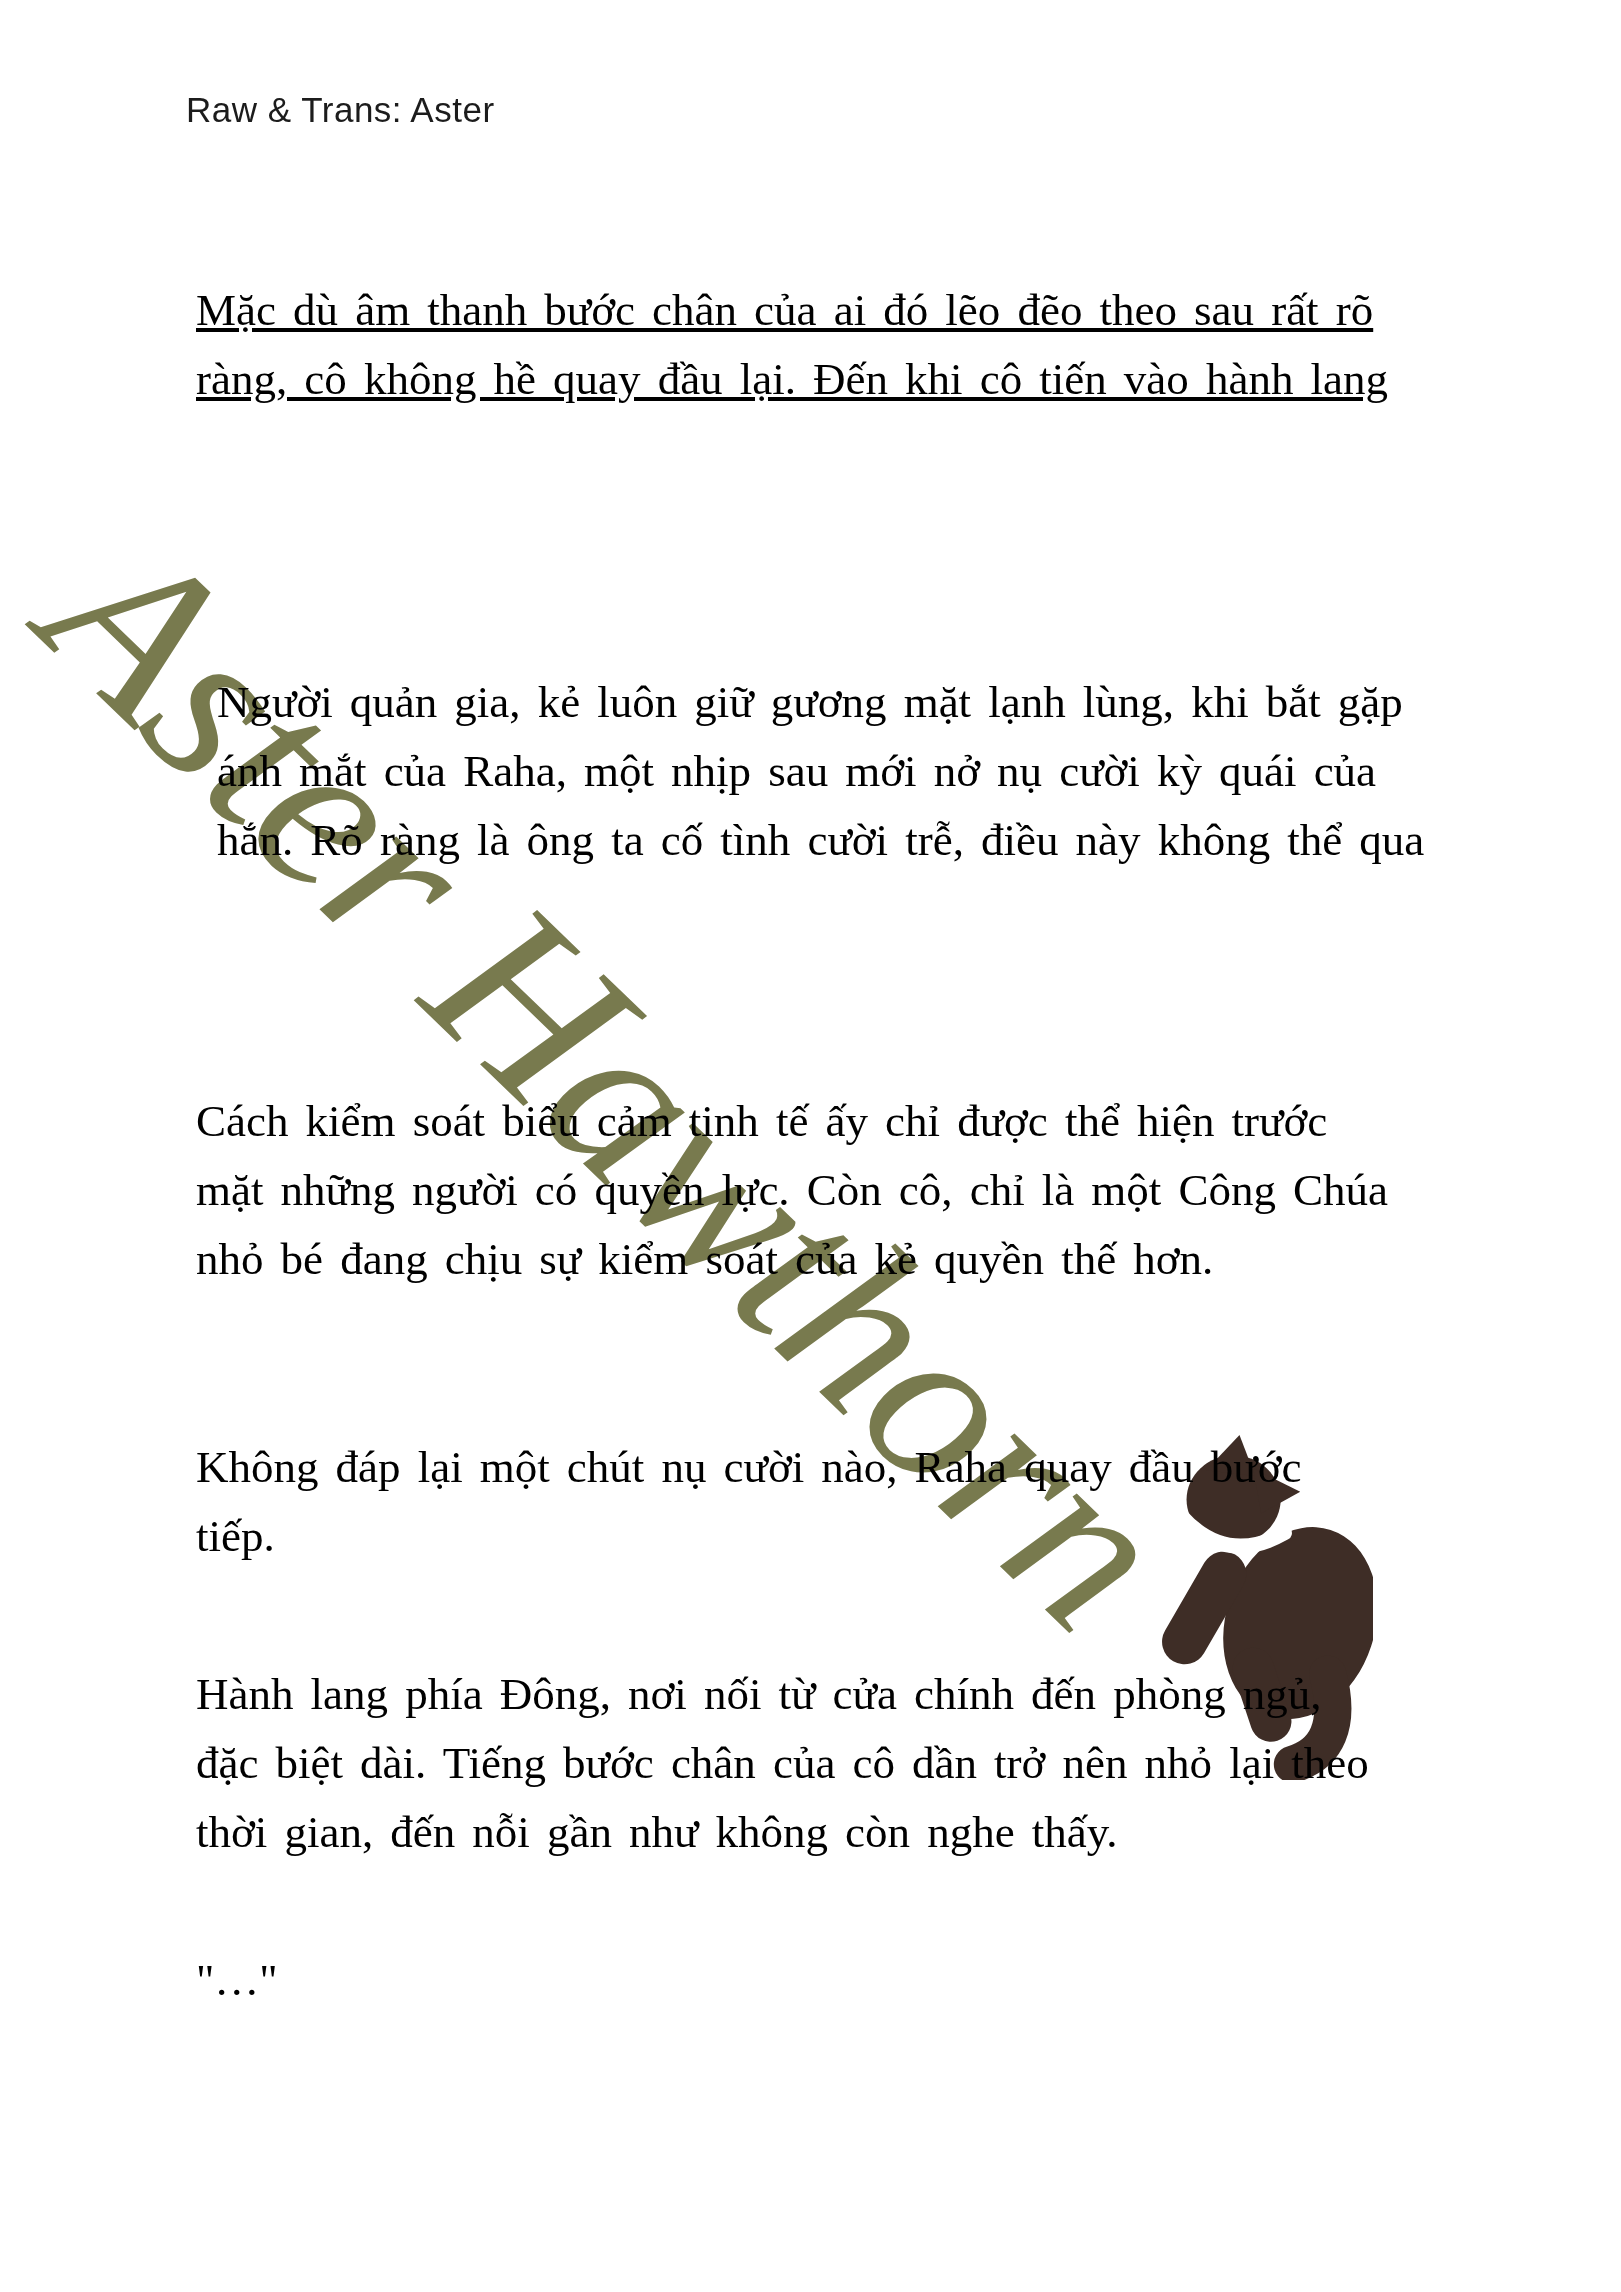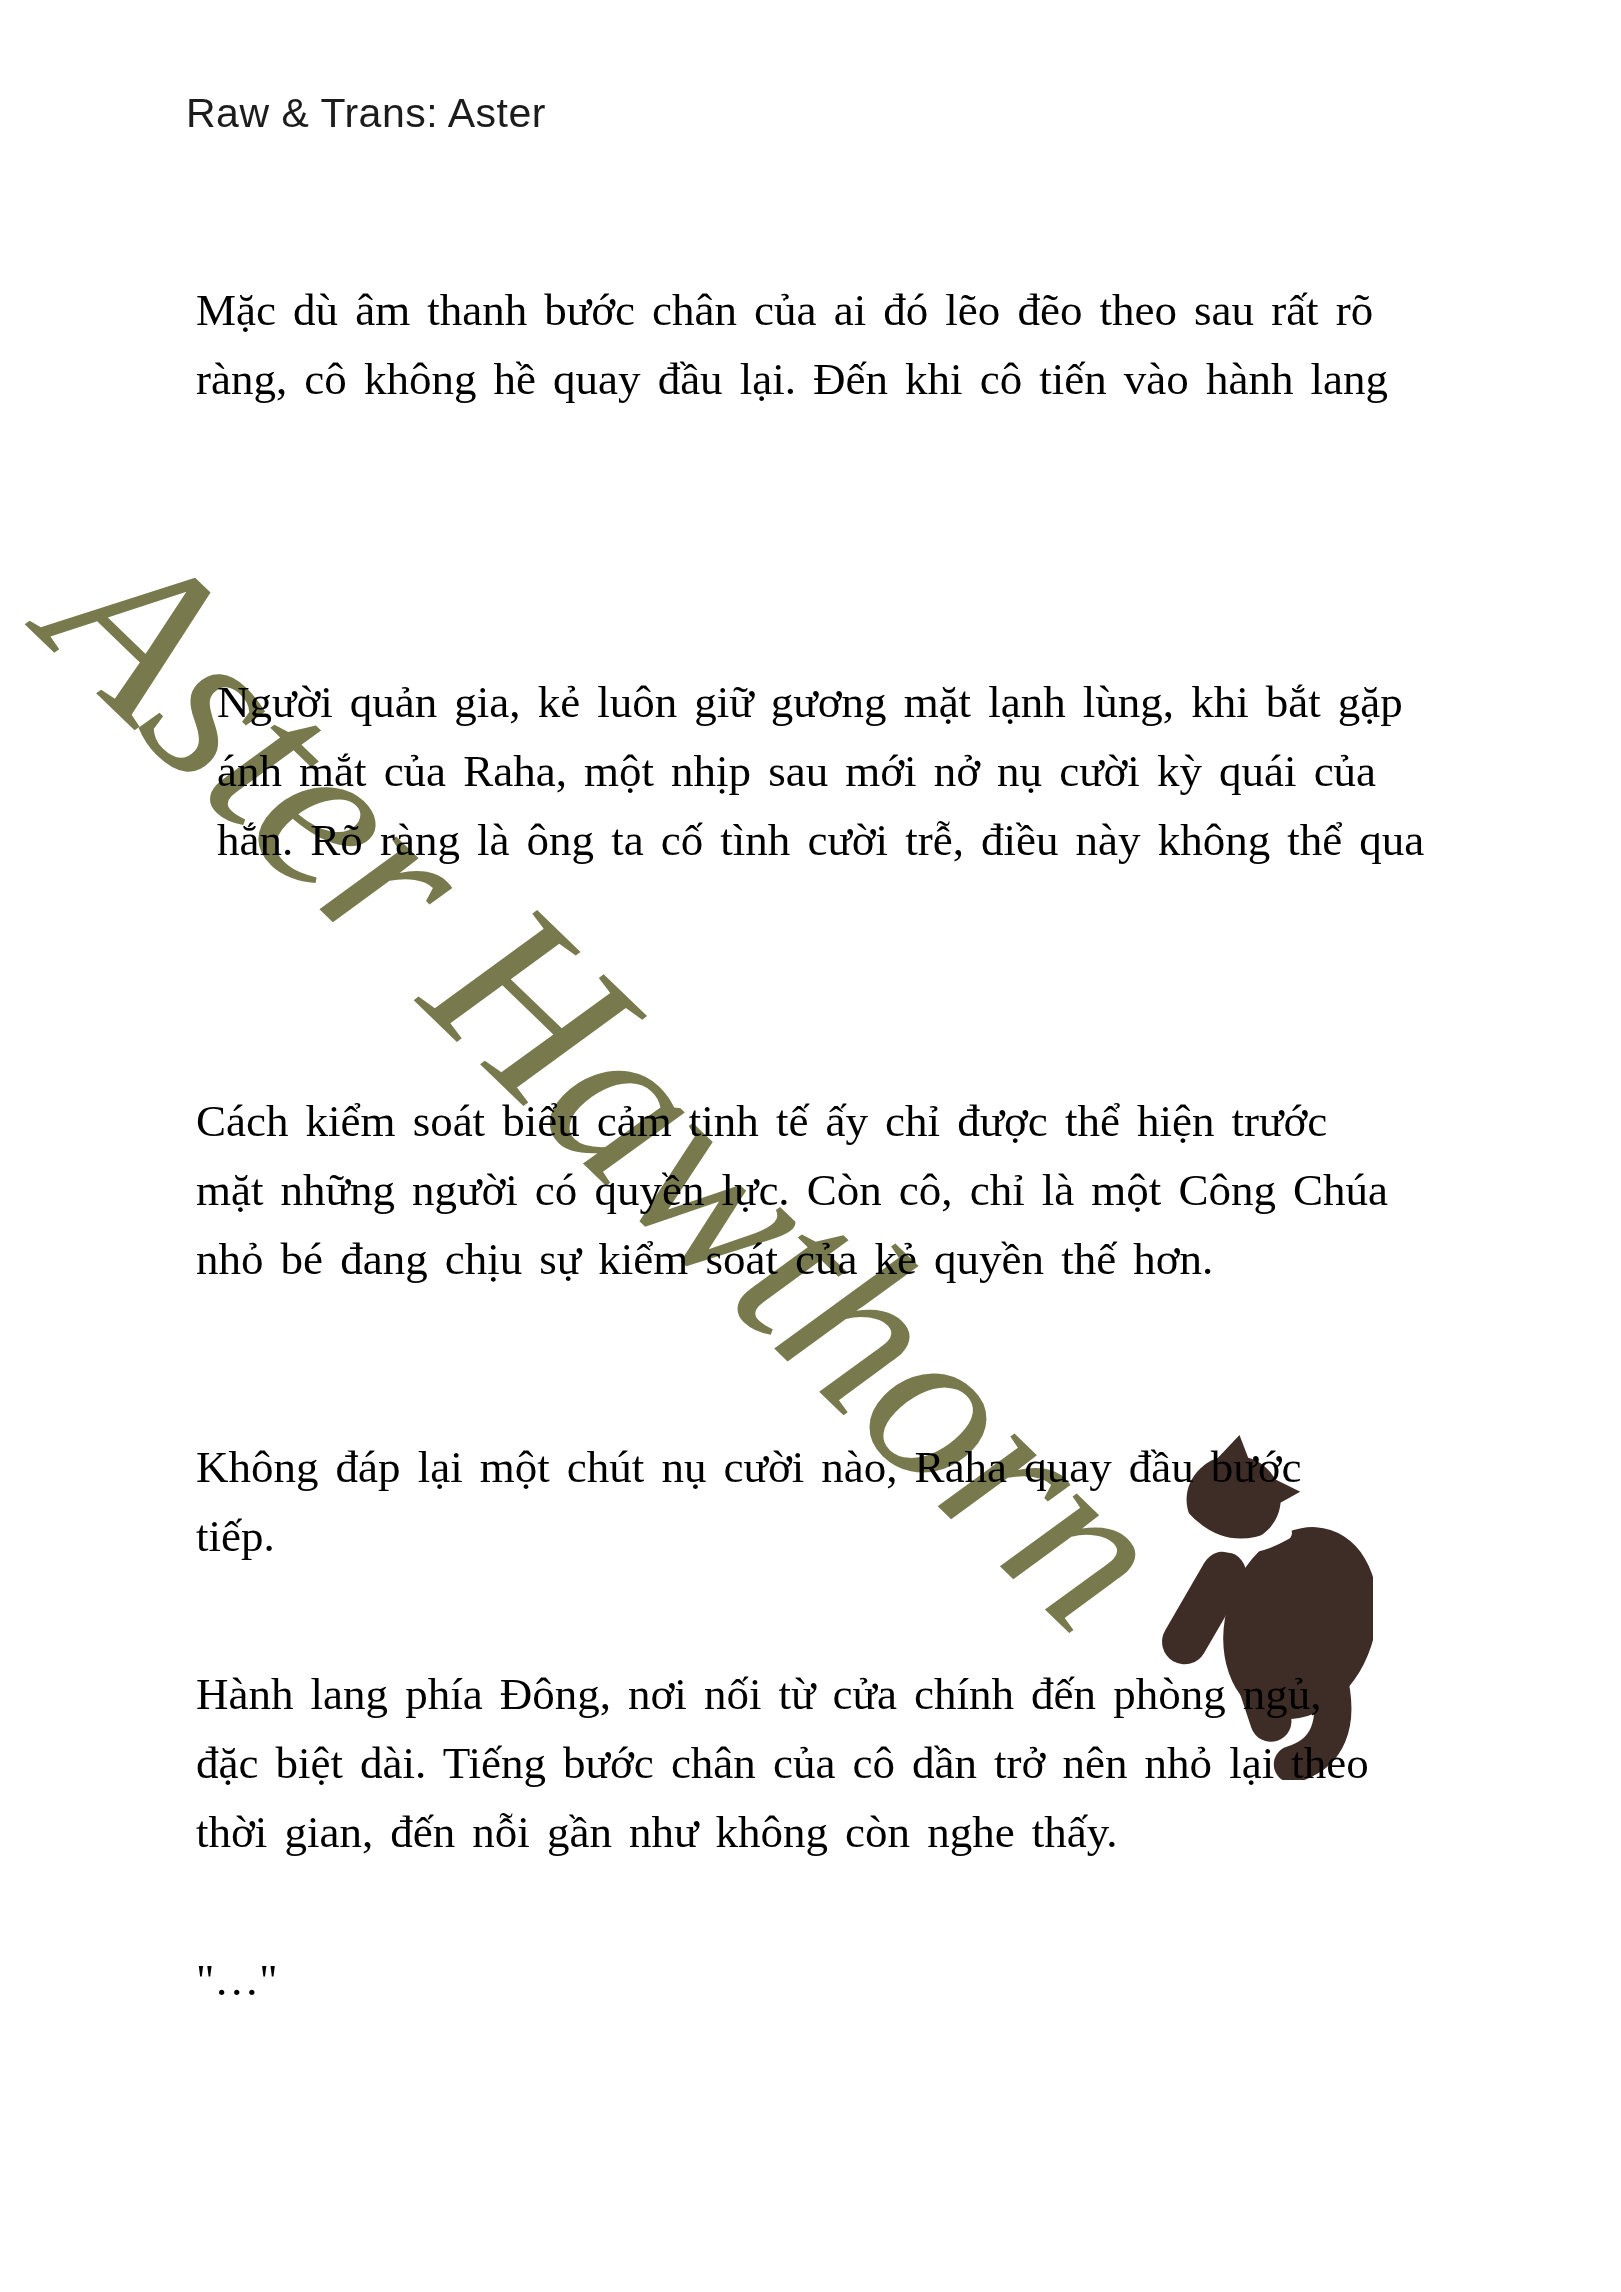--- a/index.html
+++ b/index.html
@@ -9,21 +9,21 @@
     height:2293px;
     margin:0 auto;
     background:#ffffff;
     overflow:hidden;
     font-family:"Liberation Serif", serif;
   }
   .hdr{
     position:absolute;
     left:186px; top:90px;
     font-family:"Liberation Sans", sans-serif;
-    font-size:41px;
+    font-size:35px;
     color:#1c1c1c;
     letter-spacing:0.5px;
     z-index:3;
   }
   .watermark{
     position:absolute;
     left:167px; top:495px;
     font-family:"Liberation Serif", serif;
     font-style:italic;
     font-size:230px;
@@ -46,21 +46,21 @@
     position:absolute;
     left:196px;
     font-size:45px;
     line-height:69px;
     color:#000;
     word-spacing:0.13em;
     white-space:nowrap;
     z-index:3;
   }
   .para .line{white-space:nowrap;}
-  #p1{top:276px;}
+  #p1{top:276px;text-decoration:underline;}
   #p2{top:668px;margin-left:21px;}
   #p3{top:1087px;}
   #p4{top:1433px;}
   #p5{top:1660px;}
   .quote{
     position:absolute;
     left:196px; top:1946px;
     font-size:45px;
     line-height:69px;
     color:#000;

